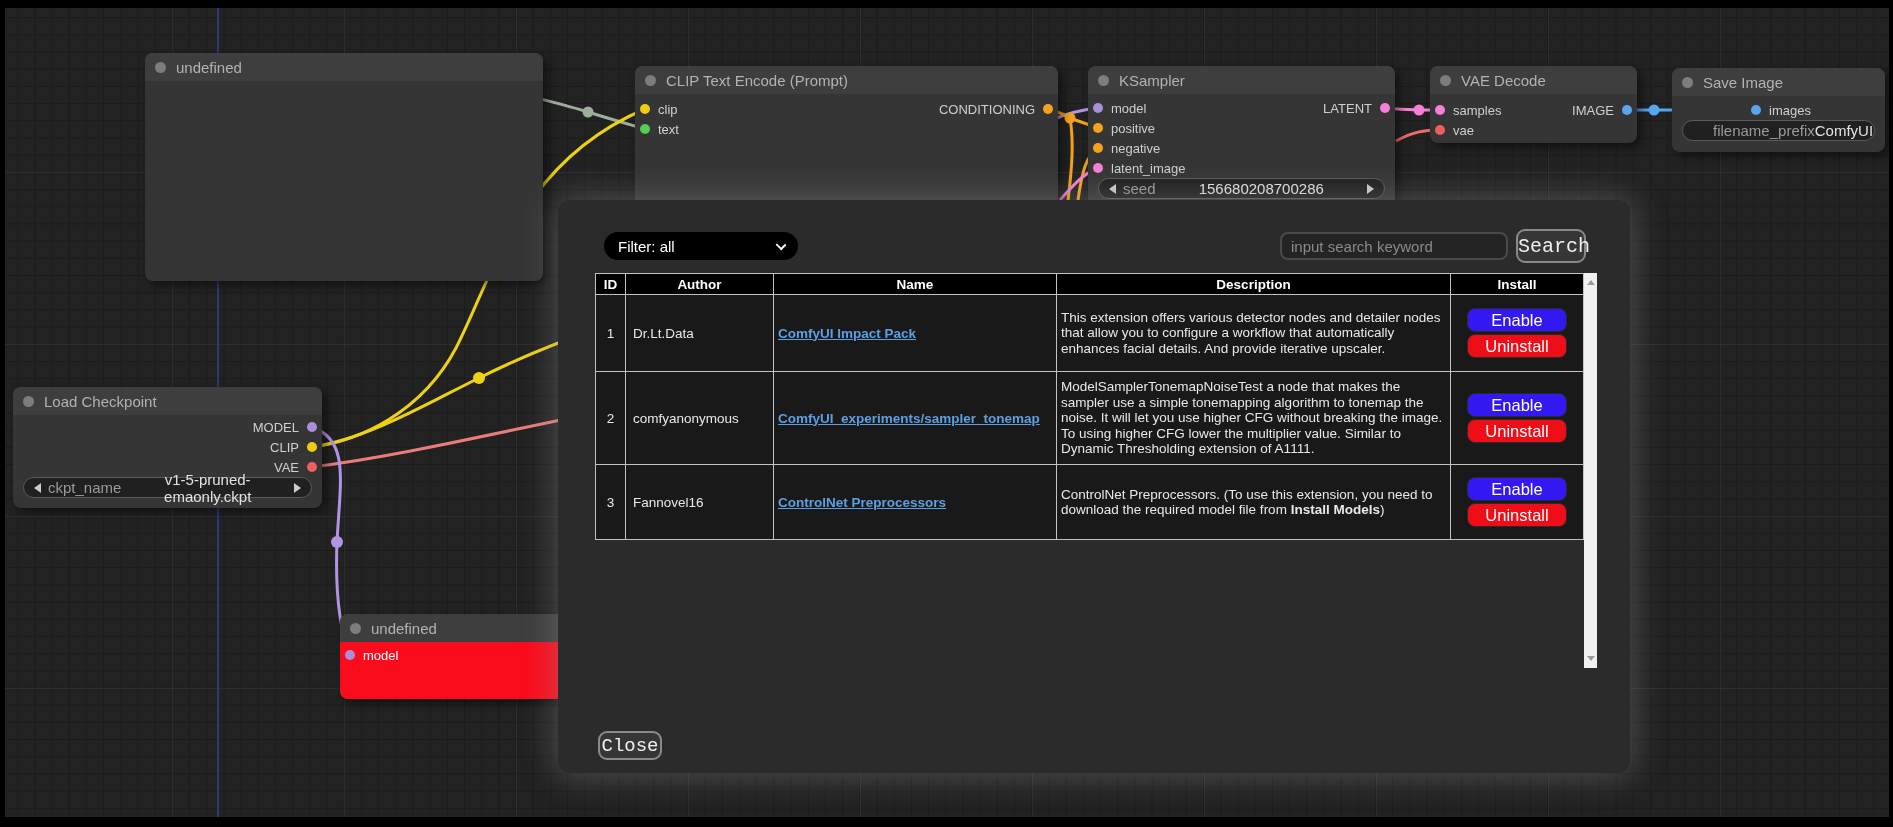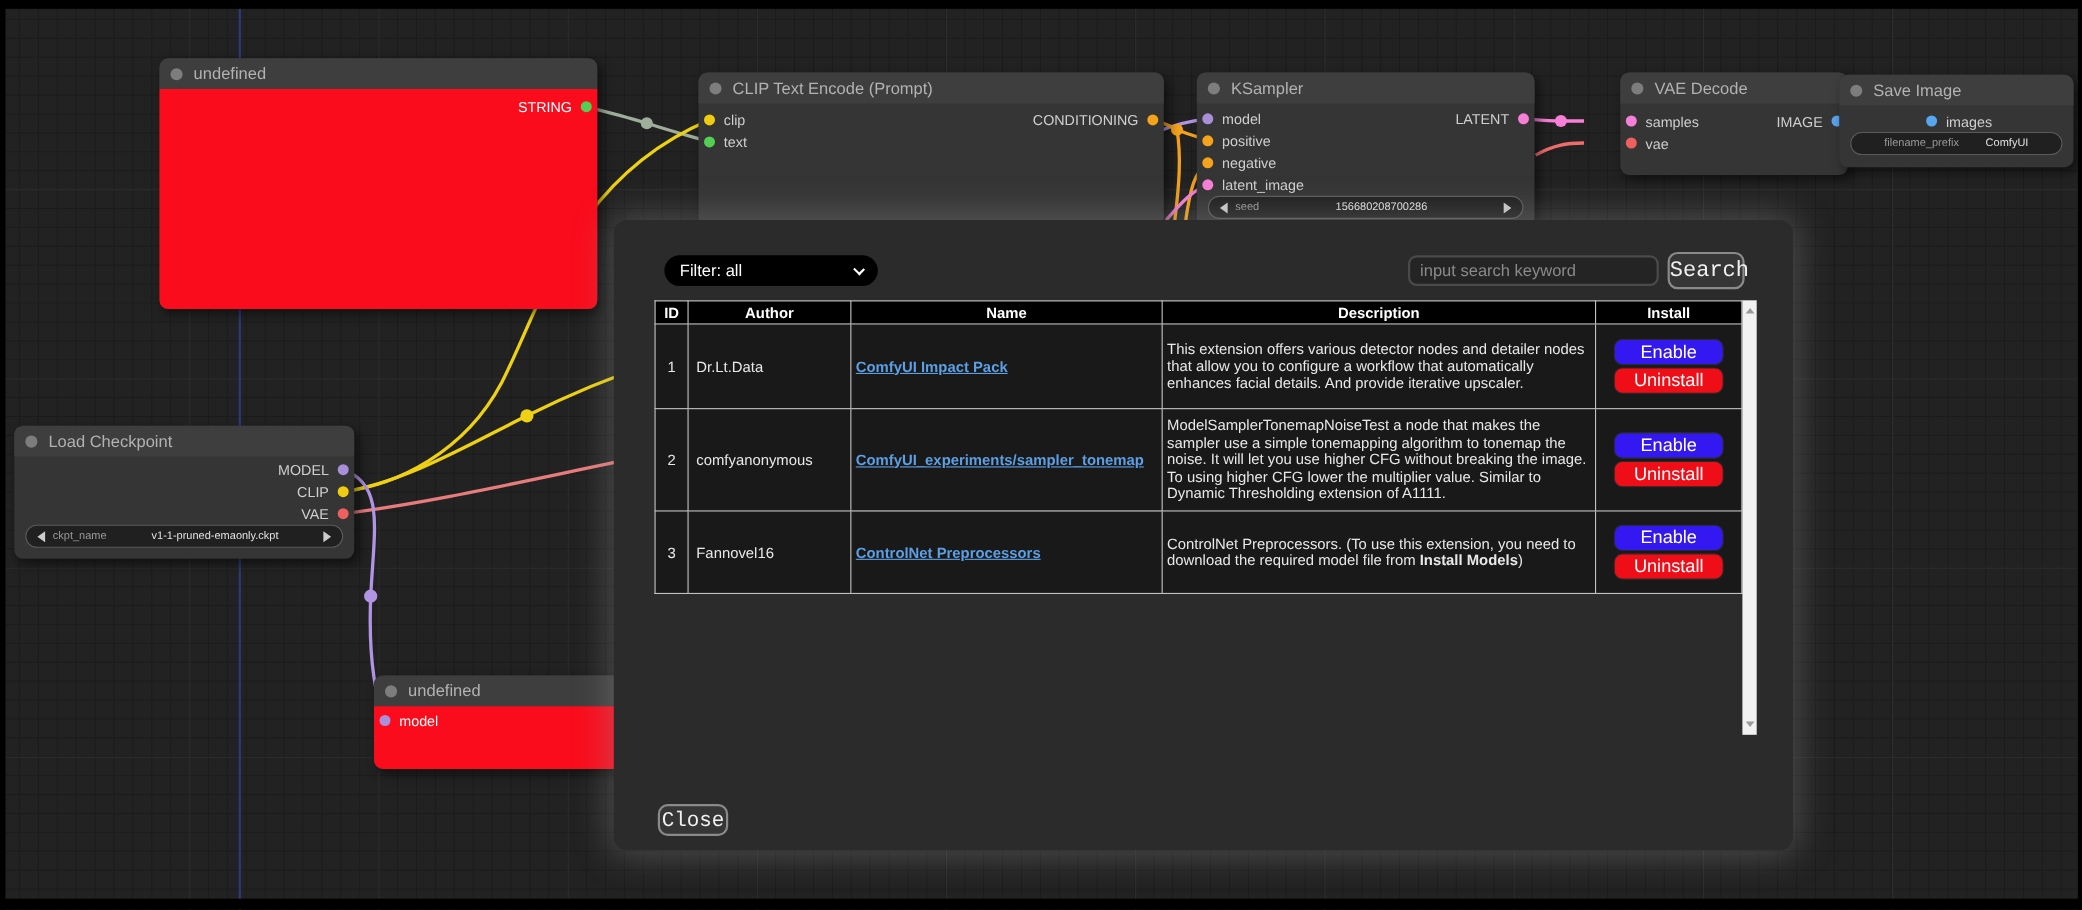--- a/index.html
+++ b/index.html
@@ -33,21 +33,21 @@
   .node.red-body .node-body { background:#fa0c1c; border-radius:0 0 8px 8px; }
   .node.red-body .slot-label { color:#fff; }
   .slot { position:absolute; left:0; right:0; height:20px; display:flex; align-items:center; }
   .slot .dot { width:10px; height:10px; border-radius:50%; margin:0 8px 0 5px; flex:0 0 auto; }
   .slot.out { justify-content:flex-end; }
   .slot.out .dot { margin:0 5px 0 8px; }
   .slot-label { color:#cfcfcf; }
   .dot-green{background:#53cf53} .dot-yellow{background:#f0cc11} .dot-orange{background:#f5a21d}
   .dot-purple{background:#a98fd9} .dot-pink{background:#f77fd7} .dot-red{background:#ef5f5f}
   .dot-blue{background:#58a5f0}
-  .widget { position:absolute; left:10px; right:10px; height:21px; background:#202020; border:1px solid #5a5a5a; border-radius:11px; display:flex; align-items:center; padding:0 10px; font-size:10px; }
+  .widget { position:absolute; left:10px; right:10px; height:21px; background:#202020; border:1px solid #5a5a5a; border-radius:11px; display:flex; align-items:center; padding:0 10px; font-size:15px; }
   .widget .w-label { color:#9a9a9a; margin-left:7px; }
   .widget .w-value { color:#e2e2e2; flex:1; text-align:center; }
   .tri-left { width:0; height:0; border-top:5px solid transparent; border-bottom:5px solid transparent; border-right:7px solid #ccc; }
   .tri-right { width:0; height:0; border-top:5px solid transparent; border-bottom:5px solid transparent; border-left:7px solid #ccc; }
   .widget.no-arrows { padding:0 30px; }
   .widget.no-arrows .w-label { margin-left:0; }
   .widget.no-arrows .w-value { text-align:right; }
 
   
   .modal { position:absolute; left:558px; top:200px; width:1072px; height:573px; background:#2b2b2b; border-radius:12px; z-index:6; box-shadow:0 0 32px 4px rgba(150,150,150,.38); }
@@ -115,26 +115,20 @@
 
     <path d="M1627,110 C1638,110 1643,110 1654,110 C1665,110 1671,110 1682,110" stroke="#56a5f1" stroke-width="3" fill="none"></path>
     <circle cx="1654" cy="110" r="5.5" fill="#56a5f1"></circle>
   </svg>
 
   <div class="node red-body" style="left:145px;top:53px;width:398px;height:228px;">
     <div class="node-title">
       <span class="title-dot"></span>
       <span>undefined</span>
     </div>
-    <div class="node-body">
-      <div class="slot out" style="top:6px;">
-        <span class="slot-label">STRING</span>
-        <span class="dot dot-green"></span>
-      </div>
-    </div>
   </div>
 
   <div class="node" style="left:635px;top:66px;width:423px;height:140px;">
     <div class="node-title">
       <span class="title-dot"></span>
       <span>CLIP Text Encode (Prompt)</span>
     </div>
     <div class="node-body">
       <div class="slot" style="top:5px;">
         <span class="dot dot-yellow"></span>
@@ -179,21 +173,21 @@
       </div>
       <div class="widget" style="top:84px;">
         <span class="tri-left"></span>
         <span class="w-label">seed</span>
         <span class="w-value">156680208700286</span>
         <span class="tri-right"></span>
       </div>
     </div>
   </div>
 
-  <div class="node" style="left:1430px;top:66px;width:207px;height:93px;margin-left:43px;">
+  <div class="node" style="left:1430px;top:66px;width:207px;height:77px;">
     <div class="node-title">
       <span class="title-dot"></span>
       <span>VAE Decode</span>
     </div>
     <div class="node-body">
       <div class="slot" style="top:6px;">
         <span class="dot dot-pink"></span>
         <span class="slot-label">samples</span>
       </div>
       <div class="slot" style="top:26px;">
@@ -238,21 +232,21 @@
         <span class="slot-label">CLIP</span>
         <span class="dot dot-yellow"></span>
       </div>
       <div class="slot out" style="top:42px;">
         <span class="slot-label">VAE</span>
         <span class="dot dot-red"></span>
       </div>
       <div class="widget" style="top:62px;">
         <span class="tri-left"></span>
         <span class="w-label">ckpt_name</span>
-        <span class="w-value">v1-1-pruned-emaonly.ckpt</span>
+        <span class="w-value">v1-5-pruned-emaonly.ckpt</span>
         <span class="tri-right"></span>
       </div>
     </div>
   </div>
 
   <div class="node red-body" style="left:340px;top:614px;width:280px;height:85px;">
     <div class="node-title">
       <span class="title-dot"></span>
       <span>undefined</span>
     </div>

